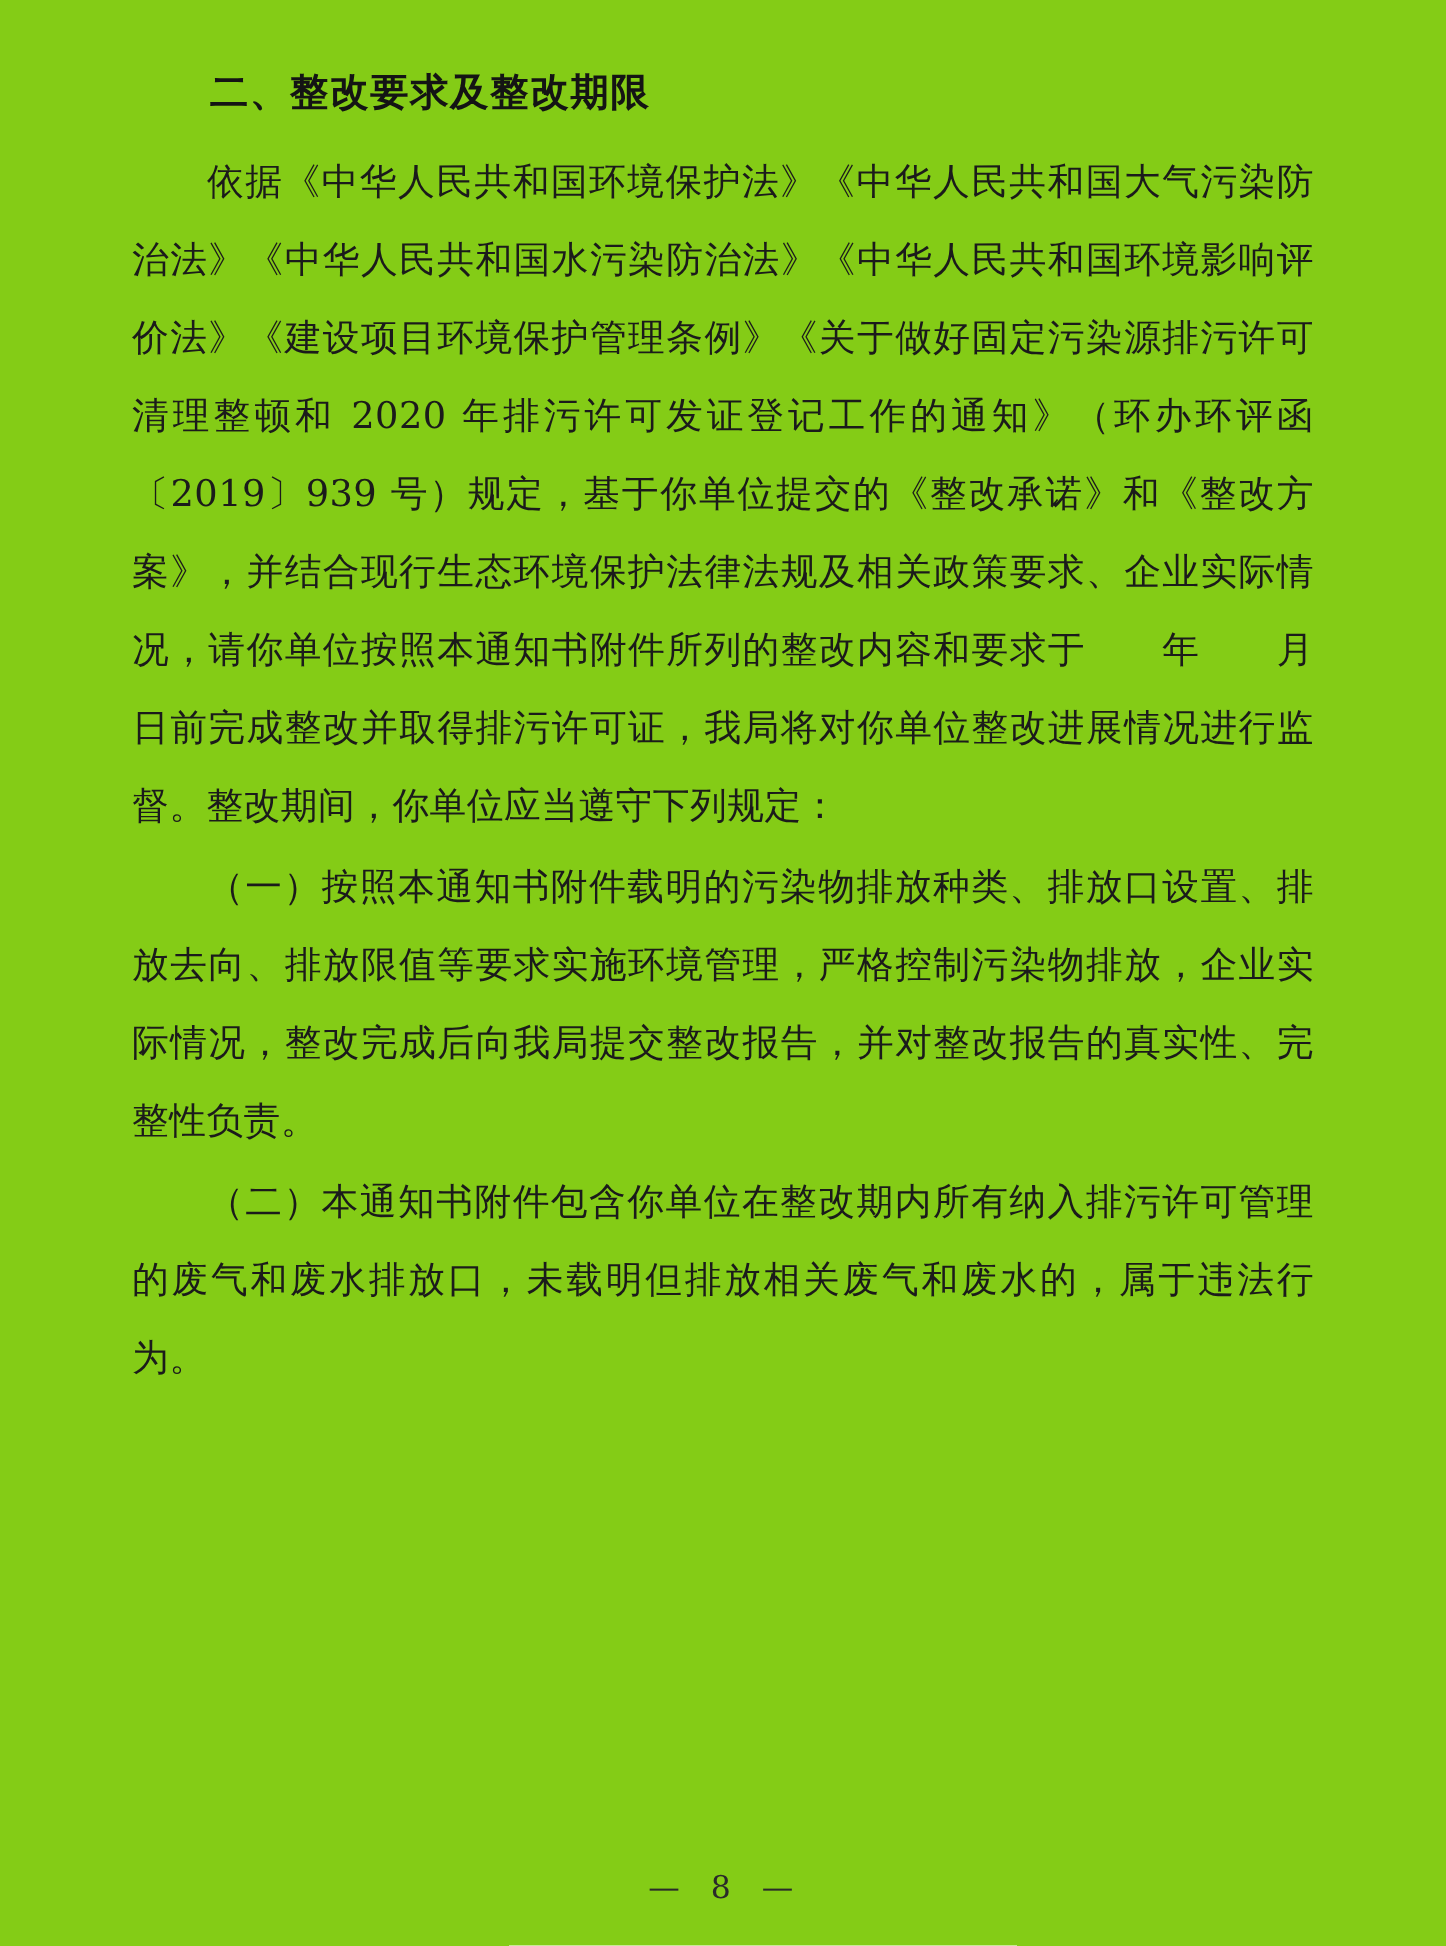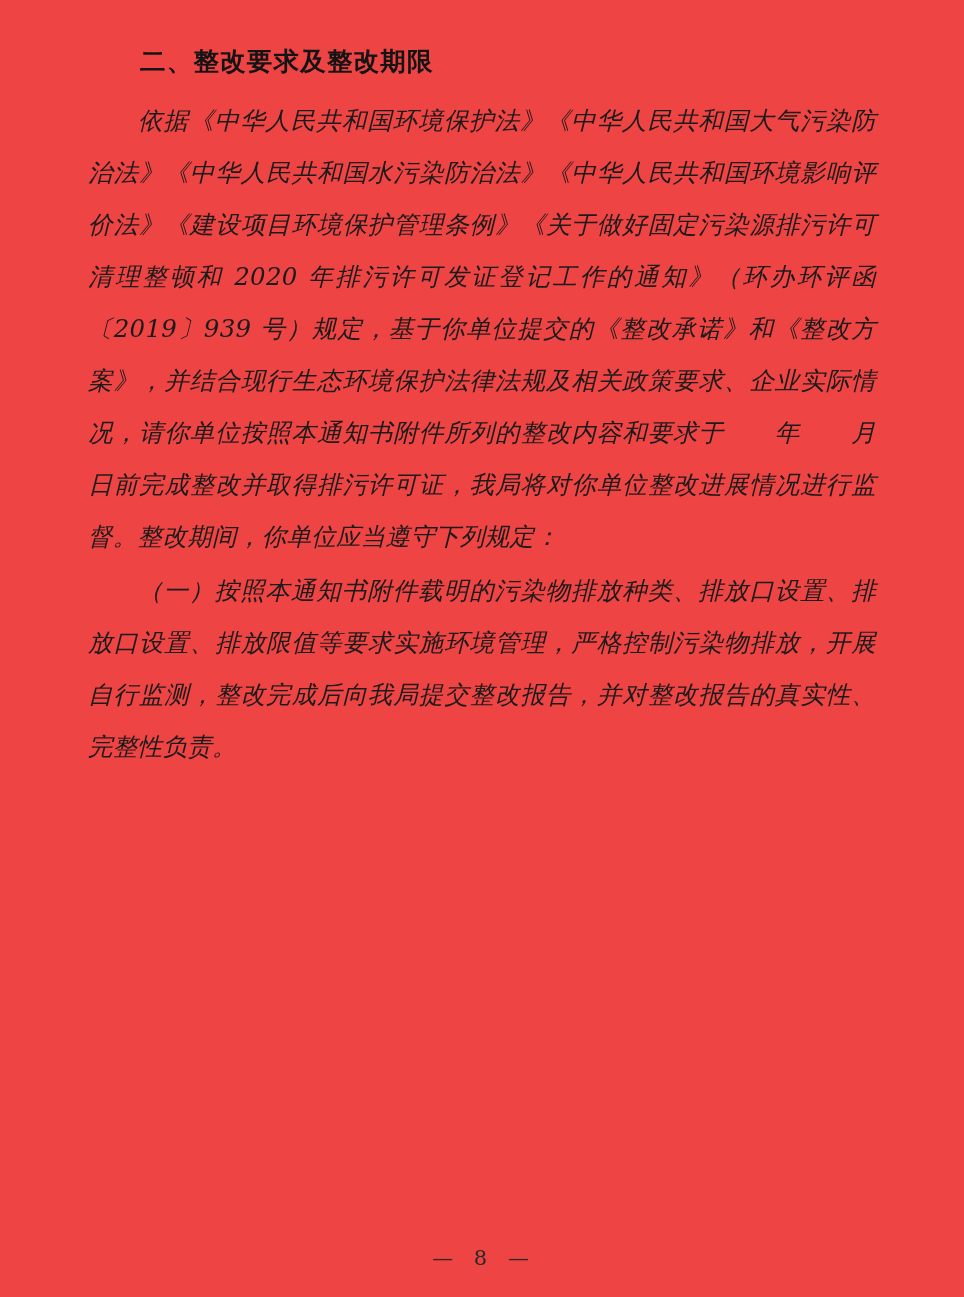--- a/index.html
+++ b/index.html
@@ -4,21 +4,21 @@
 <style>
   html, body {
     margin: 0;
     padding: 0;
     background: #ffffff;
   }
   .page {
     position: relative;
     width: 964px;
     height: 1297px;
-    background: #ef4444;
+    background: #84cc16;
     overflow: hidden;
     font-family: "DejaVu Serif", "Liberation Serif", serif;
     color: #1b1b1b;
   }
   .content {
     position: absolute;
     left: 88px;
     top: 44px;
     width: 800px;
   }
@@ -33,21 +33,20 @@
   }
   p.para {
     margin: 0 12px 2px 0;
     font-size: 24.5px;
     line-height: 52px;
     text-align: justify;
     text-justify: inter-ideograph;
     text-indent: 50px;
     letter-spacing: 0.3px;
     color: #1b1b1b;
-    font-style: italic;
   }
   p.para.tight {
     margin-bottom: 0;
   }
   .footer {
     position: absolute;
     left: 0;
     top: 1246px;
     width: 964px;
     text-align: center;
@@ -68,22 +67,23 @@
 </head>
 <body>
 
 <div class="page">
   <div class="content">
 
     <h2 class="heading">二、整改要求及整改期限</h2>
 
     <p class="para">依据《中华人民共和国环境保护法》《中华人民共和国大气污染防治法》《中华人民共和国水污染防治法》《中华人民共和国环境影响评价法》《建设项目环境保护管理条例》《关于做好固定污染源排污许可清理整顿和 2020 年排污许可发证登记工作的通知》（环办环评函〔2019〕939 号）规定，基于你单位提交的《整改承诺》和《整改方案》，并结合现行生态环境保护法律法规及相关政策要求、企业实际情况，请你单位按照本通知书附件所列的整改内容和要求于　　年　　月　　日前完成整改并取得排污许可证，我局将对你单位整改进展情况进行监督。整改期间，你单位应当遵守下列规定：</p>
 
-    <p class="para">（一）按照本通知书附件载明的污染物排放种类、排放口设置、排放口设置、排放限值等要求实施环境管理，严格控制污染物排放，开展自行监测，整改完成后向我局提交整改报告，并对整改报告的真实性、完整性负责。</p>
+    <p class="para">（一）按照本通知书附件载明的污染物排放种类、排放口设置、排放去向、排放限值等要求实施环境管理，严格控制污染物排放，企业实际情况，整改完成后向我局提交整改报告，并对整改报告的真实性、完整性负责。</p>
 
+    <p class="para">（二）本通知书附件包含你单位在整改期内所有纳入排污许可管理的废气和废水排放口，未载明但排放相关废气和废水的，属于违法行为。</p>
 
 
 
   </div>
 
   <div class="footer">
     <span class="dash">—</span>
     <span class="page-num">8</span>
     <span class="dash">—</span>
   </div>

